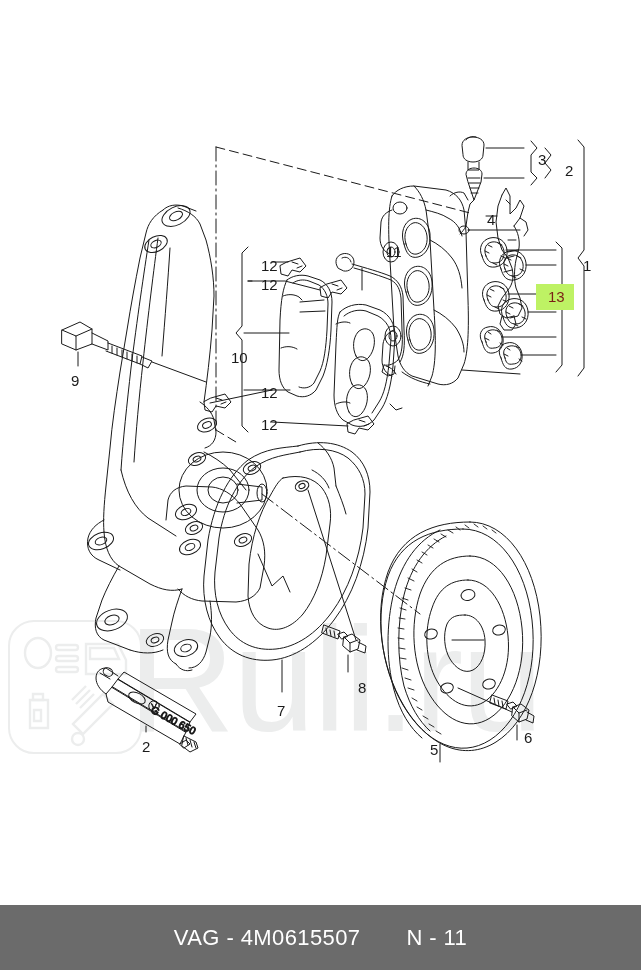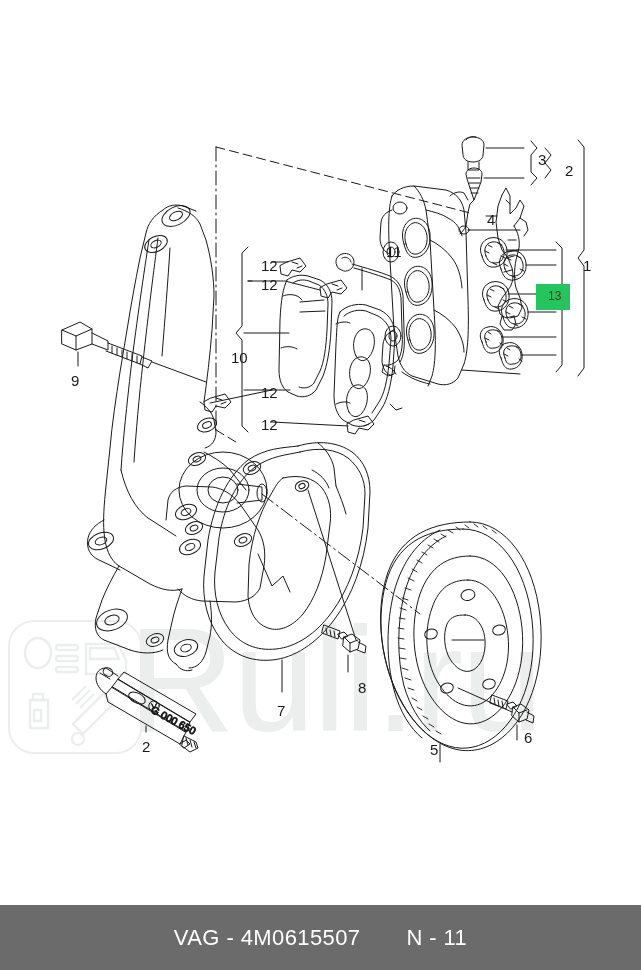--- a/index.html
+++ b/index.html
@@ -16,22 +16,22 @@
            white-space:nowrap;}
   #wm-badge{position:absolute;left:8px;top:20px;width:130px;height:130px;
             border:2px solid #eceded;border-radius:26px;}
 
   
   #art{position:absolute;left:0;top:0;width:641px;height:905px;}
 
   
   .lbl{position:absolute;font-size:15px;color:#1a1a1a;line-height:15px;
        font-family:"Liberation Sans",sans-serif;white-space:nowrap;}
-  .lbl.hl{background:#22c55e;color:#7a1f16;padding:5px 9px 6px 12px;
-          font-size:12px;line-height:15px;}
+  .lbl.hl{background:#bef264;color:#7a1f16;padding:5px 9px 6px 12px;
+          font-size:15px;line-height:15px;}
 
   
   #footer{position:absolute;left:0;top:905px;width:641px;height:65px;
           background:#6b6b6b;display:flex;align-items:center;
           justify-content:center;gap:46px;}
   #footer .ftxt{color:#ffffff;font-size:22px;letter-spacing:.4px;
                 font-family:"Liberation Sans",sans-serif;white-space:nowrap;}
 </style>
 </head>
 <body>

